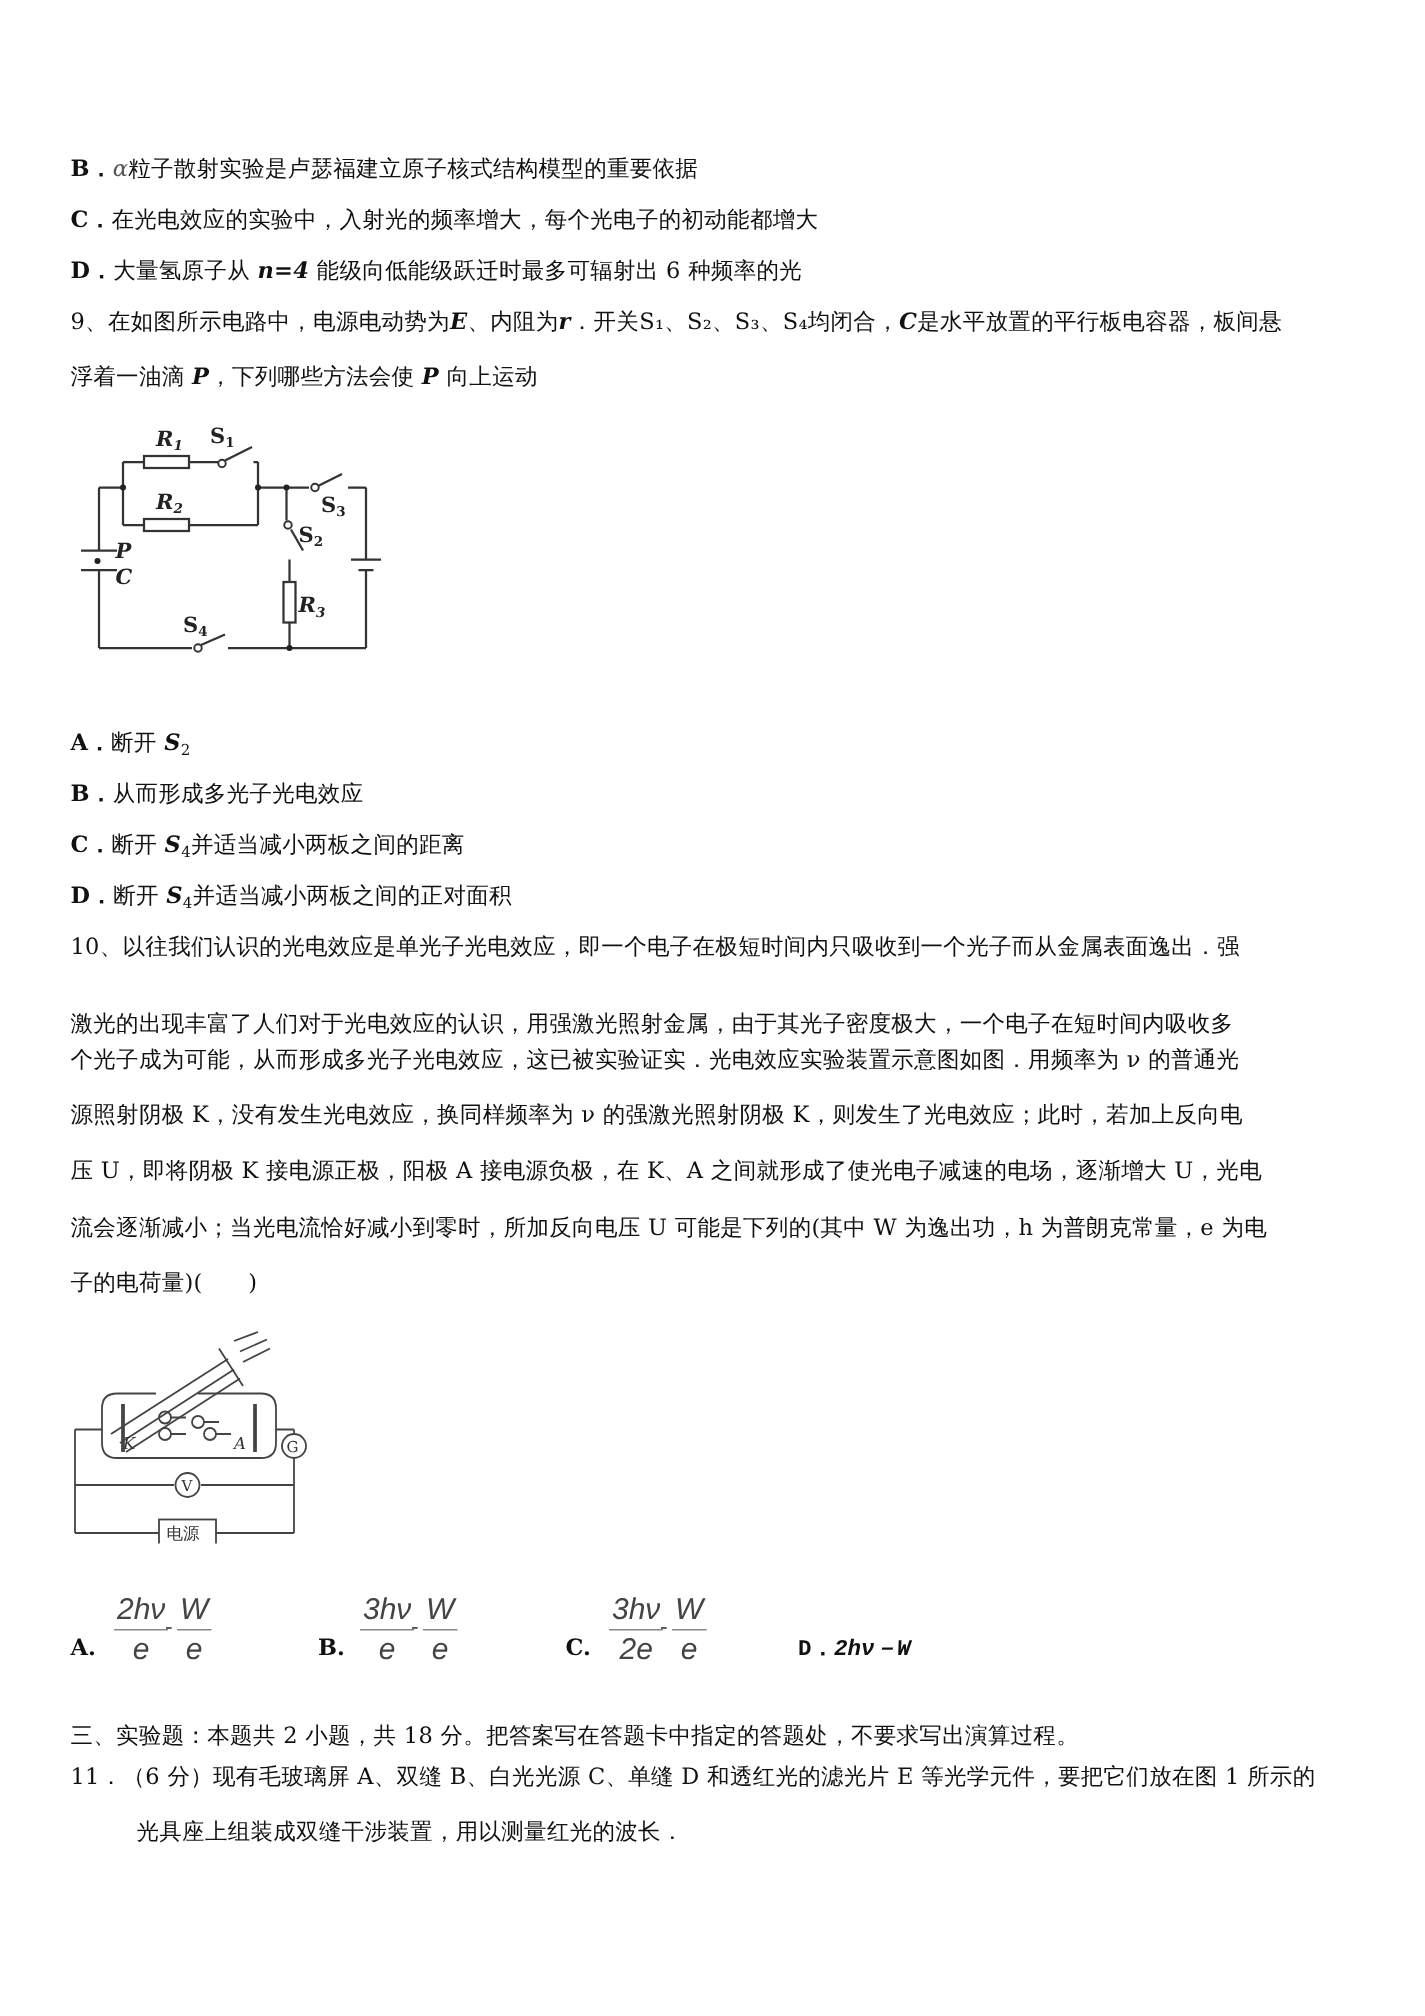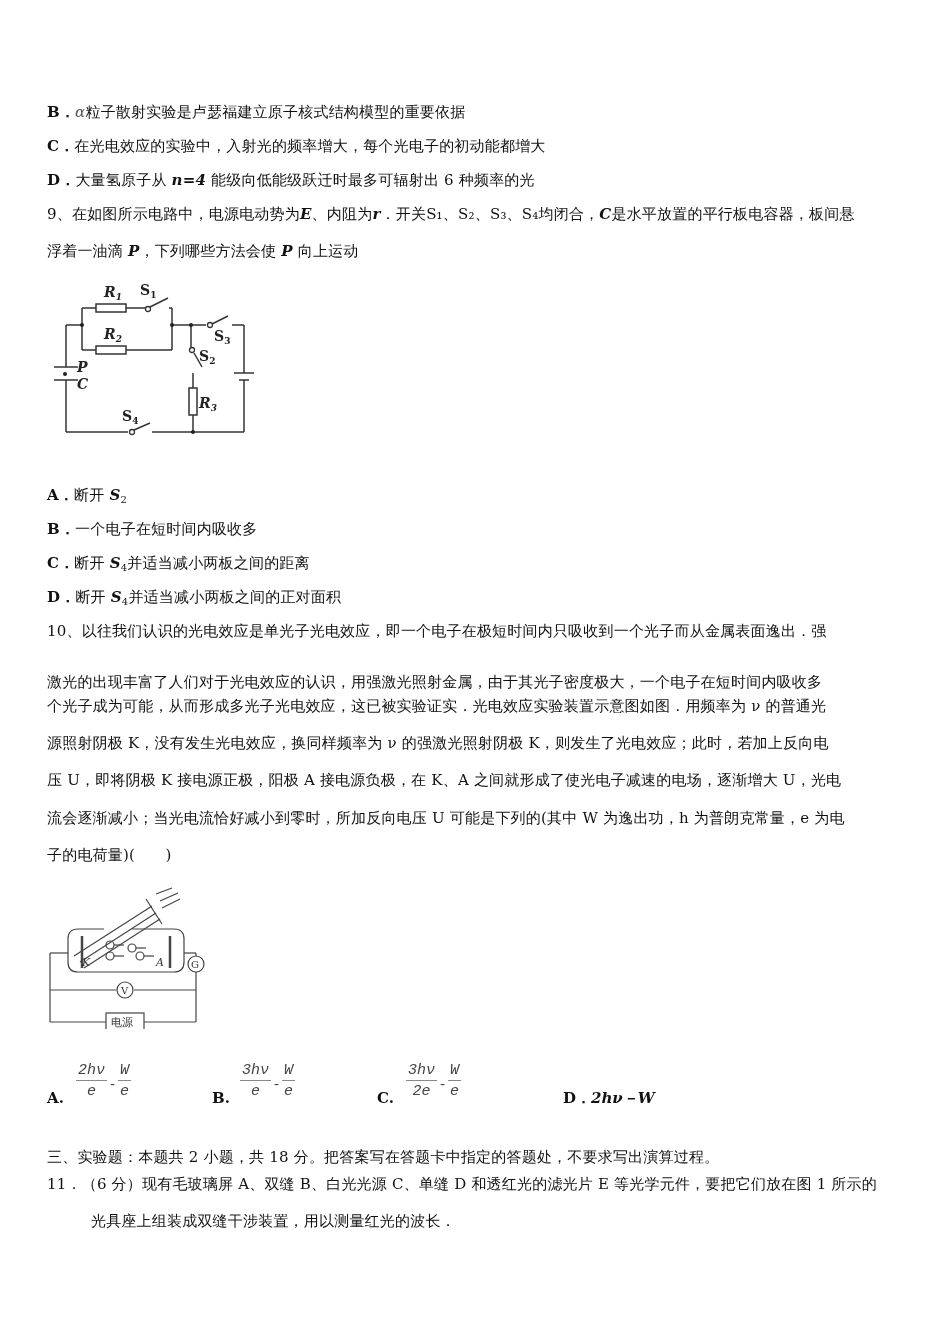--- a/index.html
+++ b/index.html
@@ -4,21 +4,21 @@
 <style>
   html, body { margin:0; padding:0; background:#ffffff; }
   body { width:950px; height:1344px; position:relative; overflow:hidden;
          font-family:"DejaVu Serif","Liberation Serif",serif; color:#111; }
   .line { position:absolute; left:47px; font-size:15px; line-height:20px; white-space:nowrap; letter-spacing:0.2px; }
   .b { font-weight:bold; }
   .i { font-style:italic; font-weight:bold; }
   sub { font-size:10px; vertical-align:-3px; }
   .fig { position:absolute; }
   .opt { position:absolute; font-size:15px; }
-  .frac { position:absolute; font-family:Liberation Mono, monospace; font-style:italic; color:#444; font-size:15px; text-align:center; }
+  .frac { position:absolute; font-family:Liberation Sans, sans-serif; font-style:italic; color:#444; font-size:20px; text-align:center; }
   .frac .num { display:block; border-bottom:1px solid #888; padding:0 2px 1px 2px; }
   .frac .den { display:block; padding-top:2px; }
 </style>
 </head>
 <body>
 
 <div class="line" style="top:102px;">
   <span class="b">B．</span><span style="font-style:italic;color:#555;">α</span><span>粒子散射实验是卢瑟福建立原子核式结构模型的重要依据</span>
 </div>
 <div class="line" style="top:136px;">
@@ -98,21 +98,21 @@
     <text x="33" y="114" font-style="italic">C</text>
     <text x="155" y="133" font-style="italic"><tspan>R</tspan><tspan font-size="9" dy="3">3</tspan></text>
     <text x="78" y="146"><tspan>S</tspan><tspan font-size="9" dy="3">4</tspan></text>
   </g>
 </svg>
 
 <div class="line" style="top:485px;text-align:center;">
   <span class="b">A．</span><span>断开 </span><span class="i">S</span><sub>2</sub><span></span>
 </div>
 <div class="line" style="top:519px;">
-  <span class="b">B．</span><span>一个电子在短时间内吸收多</span>
+  <span class="b">B．</span><span>从而形成多光子光电效应</span>
 </div>
 <div class="line" style="top:553px;">
   <span class="b">C．</span><span>断开 </span><span class="i">S</span><sub>4</sub><span>并适当减小两板之间的距离</span>
 </div>
 <div class="line" style="top:587px;text-align:right;">
   <span class="b">D．</span><span>断开 </span><span class="i">S</span><sub>4</sub><span>并适当减小两板之间的正对面积</span>
 </div>
 
 <div class="line" style="top:621px;">10、以往我们认识的光电效应是单光子光电效应，即一个电子在极短时间内只吸收到一个光子而从金属表面逸出．强</div>
 <div class="line" style="top:658px;margin-top:14px;">激光的出现丰富了人们对于光电效应的认识，用强激光照射金属，由于其光子密度极大，一个电子在短时间内吸收多</div>
@@ -195,17 +195,17 @@
 <div class="frac" style="left:406px;top:1062px;">
     <span class="num">3hν</span>
     <span class="den">2e</span>
   </div>
 <div class="opt" style="left:440px;top:1075px;color:#444;">-</div>
 <div class="frac" style="left:448px;top:1062px;">
     <span class="num">W</span>
     <span class="den">e</span>
   </div>
 
-<div class="opt b" style="left:563px;top:1089px;"><span>D．</span><span style="font-style:italic;">2hν－W</span></div>
+<div class="opt b" style="left:532px;top:1089px;font-family:Liberation Mono, monospace;"><span>D．</span><span style="font-style:italic;">2hν－W</span></div>
 
 <div class="line" style="top:1147px;">三、实验题：本题共 2 小题，共 18 分。把答案写在答题卡中指定的答题处，不要求写出演算过程。</div>
 <div class="line" style="top:1174px;">11．（6 分）现有毛玻璃屏 A、双缝 B、白光光源 C、单缝 D 和透红光的滤光片 E 等光学元件，要把它们放在图 1 所示的</div>
 <div class="line" style="top:1211px;margin-left:44px;">光具座上组装成双缝干涉装置，用以测量红光的波长．</div>
 
 </body></html>

